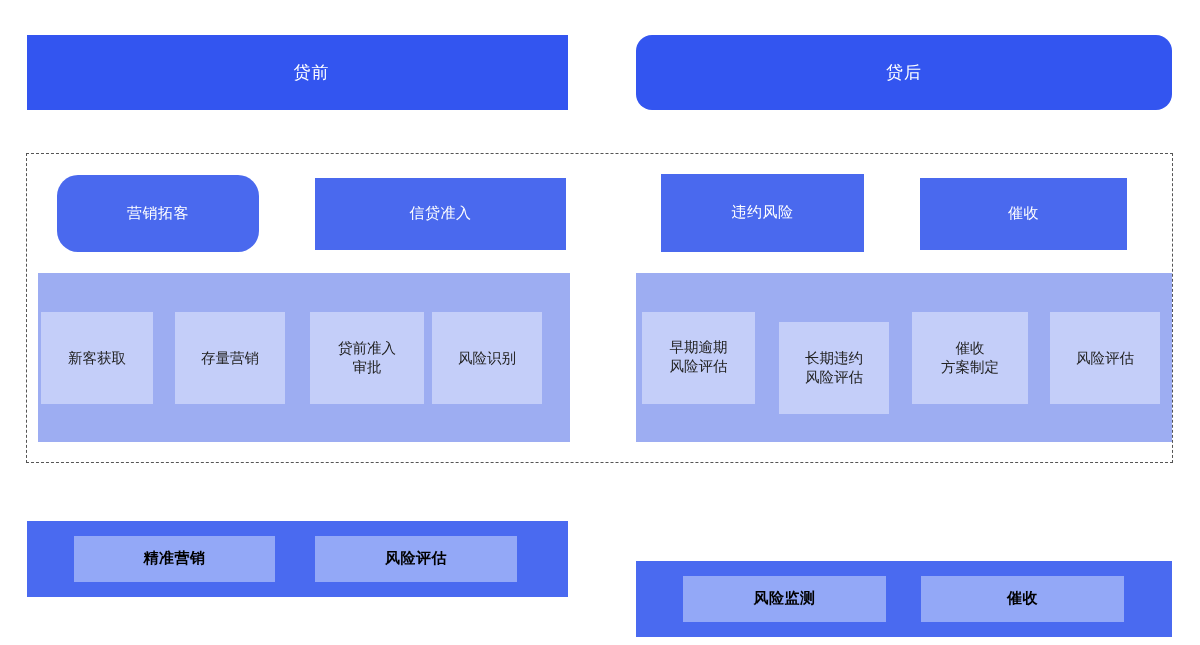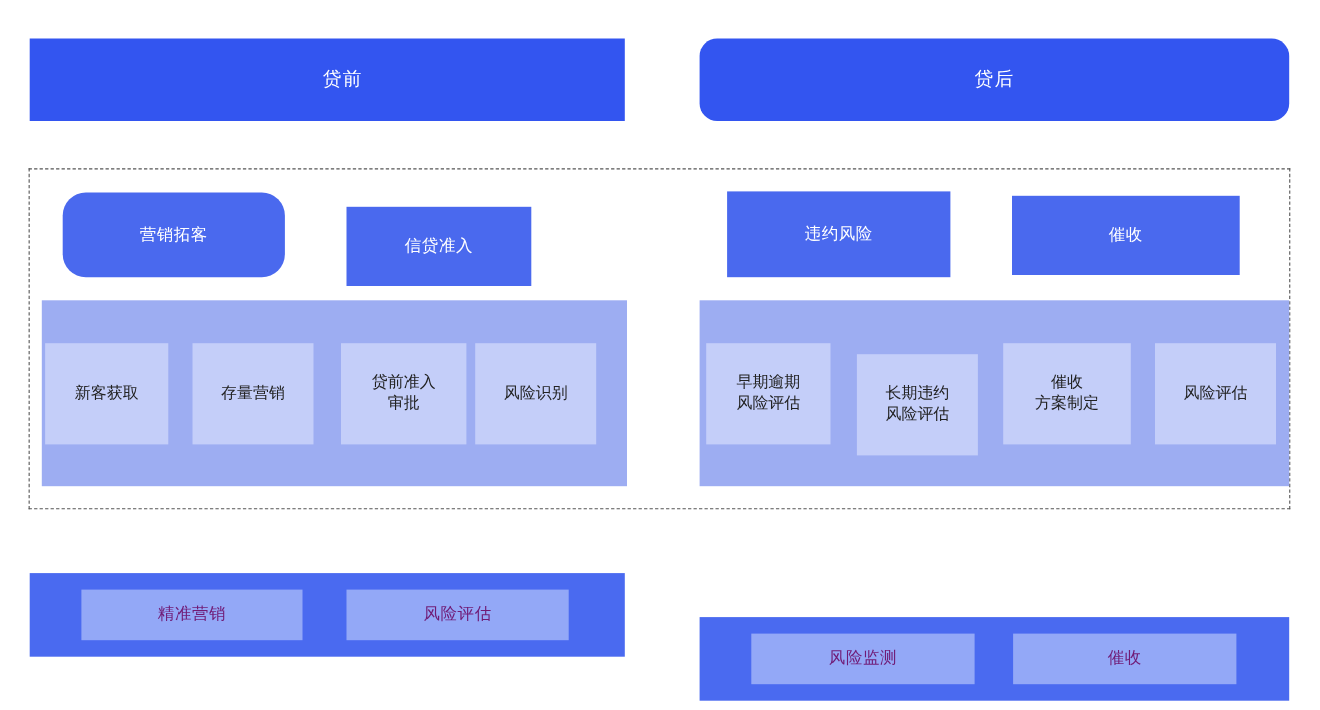--- a/index.html
+++ b/index.html
@@ -66,23 +66,24 @@
     color: #222222;
     font-size: 14.5px;
   }
 
   
   .capability-bar {
     background: #4A6AF0;
   }
   .capability-chip {
     background: #93A8F7;
-    color: #701a75;
+    color: #000000;
     font-size: 15px;
     letter-spacing: 0.5px;
+    font-weight: bold;
   }
 </style>
 </head>
 <body>
 
 <div id="canvas">
 
   <div class="abs center stage-header" style="left:27px; top:35px; width:541px; height:75px;padding-left:28px;">
     <span>贷前</span>
   </div>
@@ -90,21 +91,21 @@
   <div class="abs center stage-header" style="left:636px; top:35px; width:536px; height:75px;border-radius:16px;">
     <span>贷后</span>
   </div>
 
   <div class="abs dashed-zone" style="left:26px; top:153px; width:1147px; height:310px;"></div>
 
   <div class="abs center domain-box" style="left:57px; top:175px; width:202px; height:77px;border-radius:21px;">
     <span>营销拓客</span>
   </div>
 
-  <div class="abs center domain-box" style="left:315px; top:188px; width:168px; height:72px;">
+  <div class="abs center domain-box" style="left:315px; top:178px; width:251px; height:72px;">
     <span>信贷准入</span>
   </div>
 
   <div class="abs center domain-box" style="left:661px; top:174px; width:203px; height:78px;">
     <span>违约风险</span>
   </div>
 
   <div class="abs center domain-box" style="left:920px; top:178px; width:207px; height:72px;">
     <span>催收</span>
   </div>
@@ -123,21 +124,21 @@
       <span>贷前准入<br>审批</span>
     </div>
 
     <div class="abs center scenario-tile" style="left:394px; top:39px; width:110px; height:92px;">
       <span>风险识别</span>
     </div>
   </div>
 
   <div class="abs scenario-band" style="left:636px; top:273px; width:536px; height:169px;">
 
-    <div class="abs center scenario-tile" style="left:6px; top:39px; width:113px; height:92px;">
+    <div class="abs center scenario-tile" style="left:6px; top:39px; width:113px; height:92px;font-family:Liberation Mono, monospace;">
       <span>早期逾期<br>风险评估</span>
     </div>
 
     <div class="abs center scenario-tile" style="left:143px; top:49px; width:110px; height:92px;">
       <span>长期违约<br>风险评估</span>
     </div>
 
     <div class="abs center scenario-tile" style="left:276px; top:39px; width:116px; height:92px;">
       <span>催收<br>方案制定</span>
     </div>

